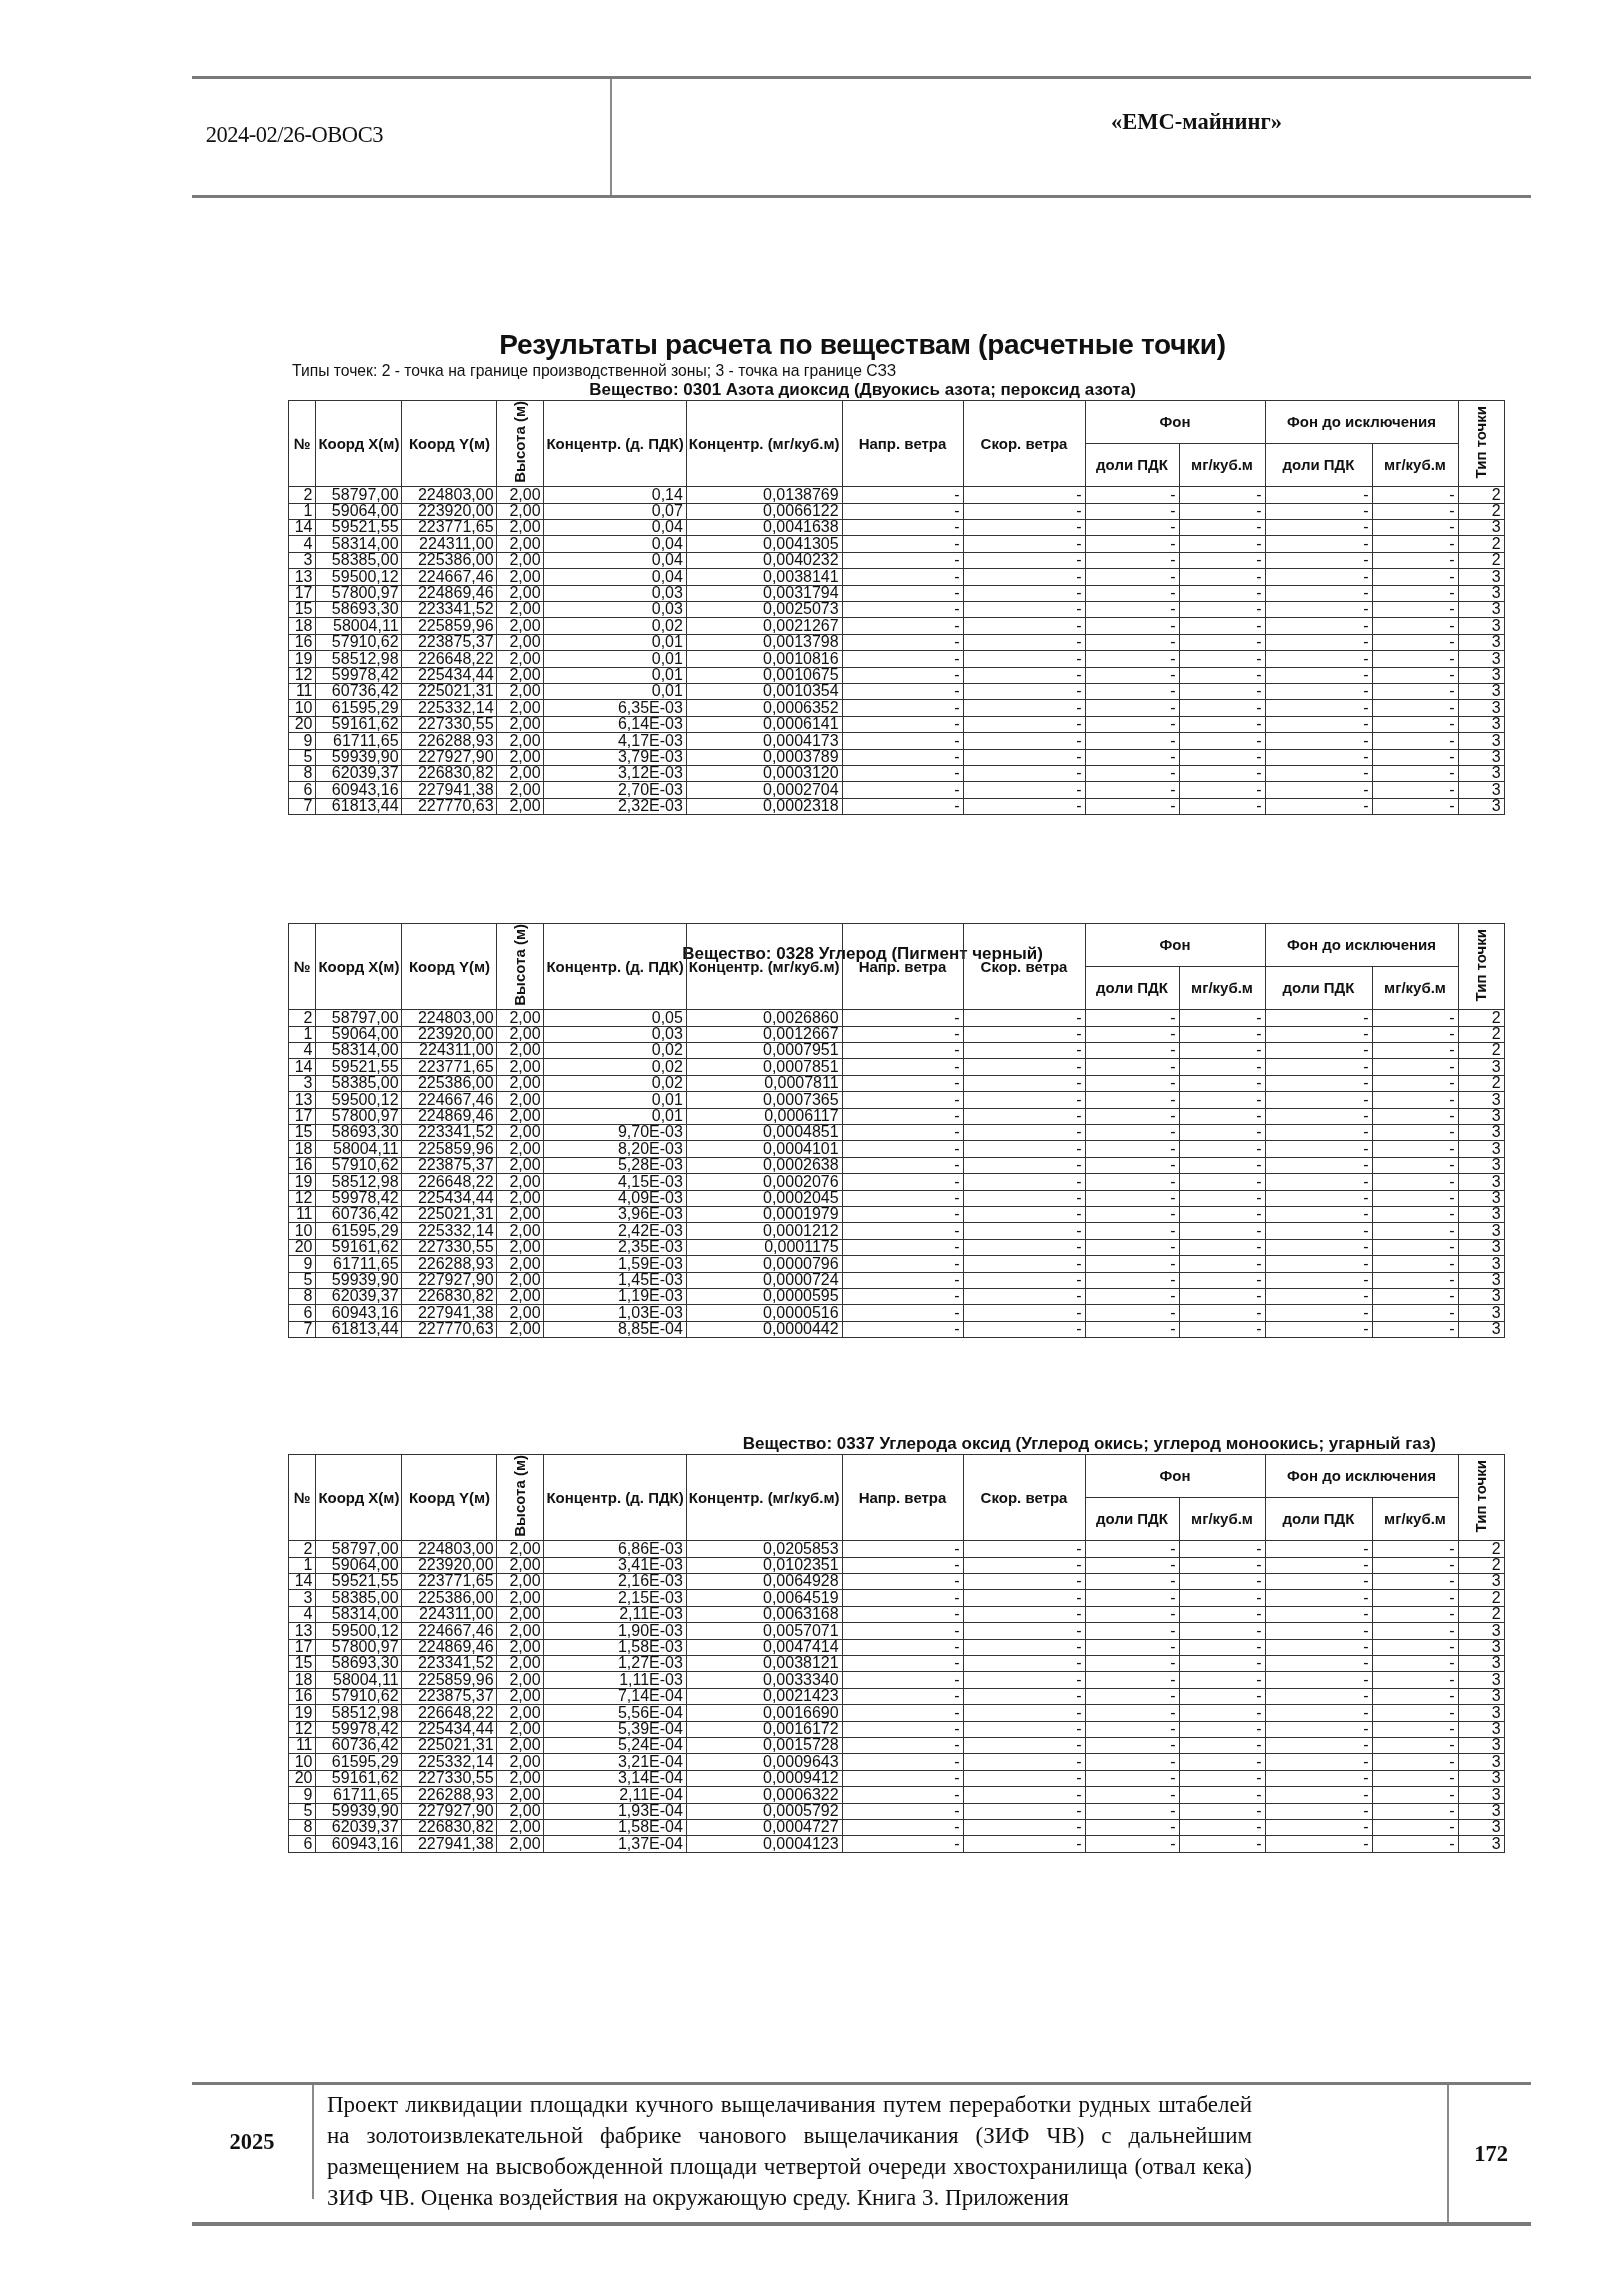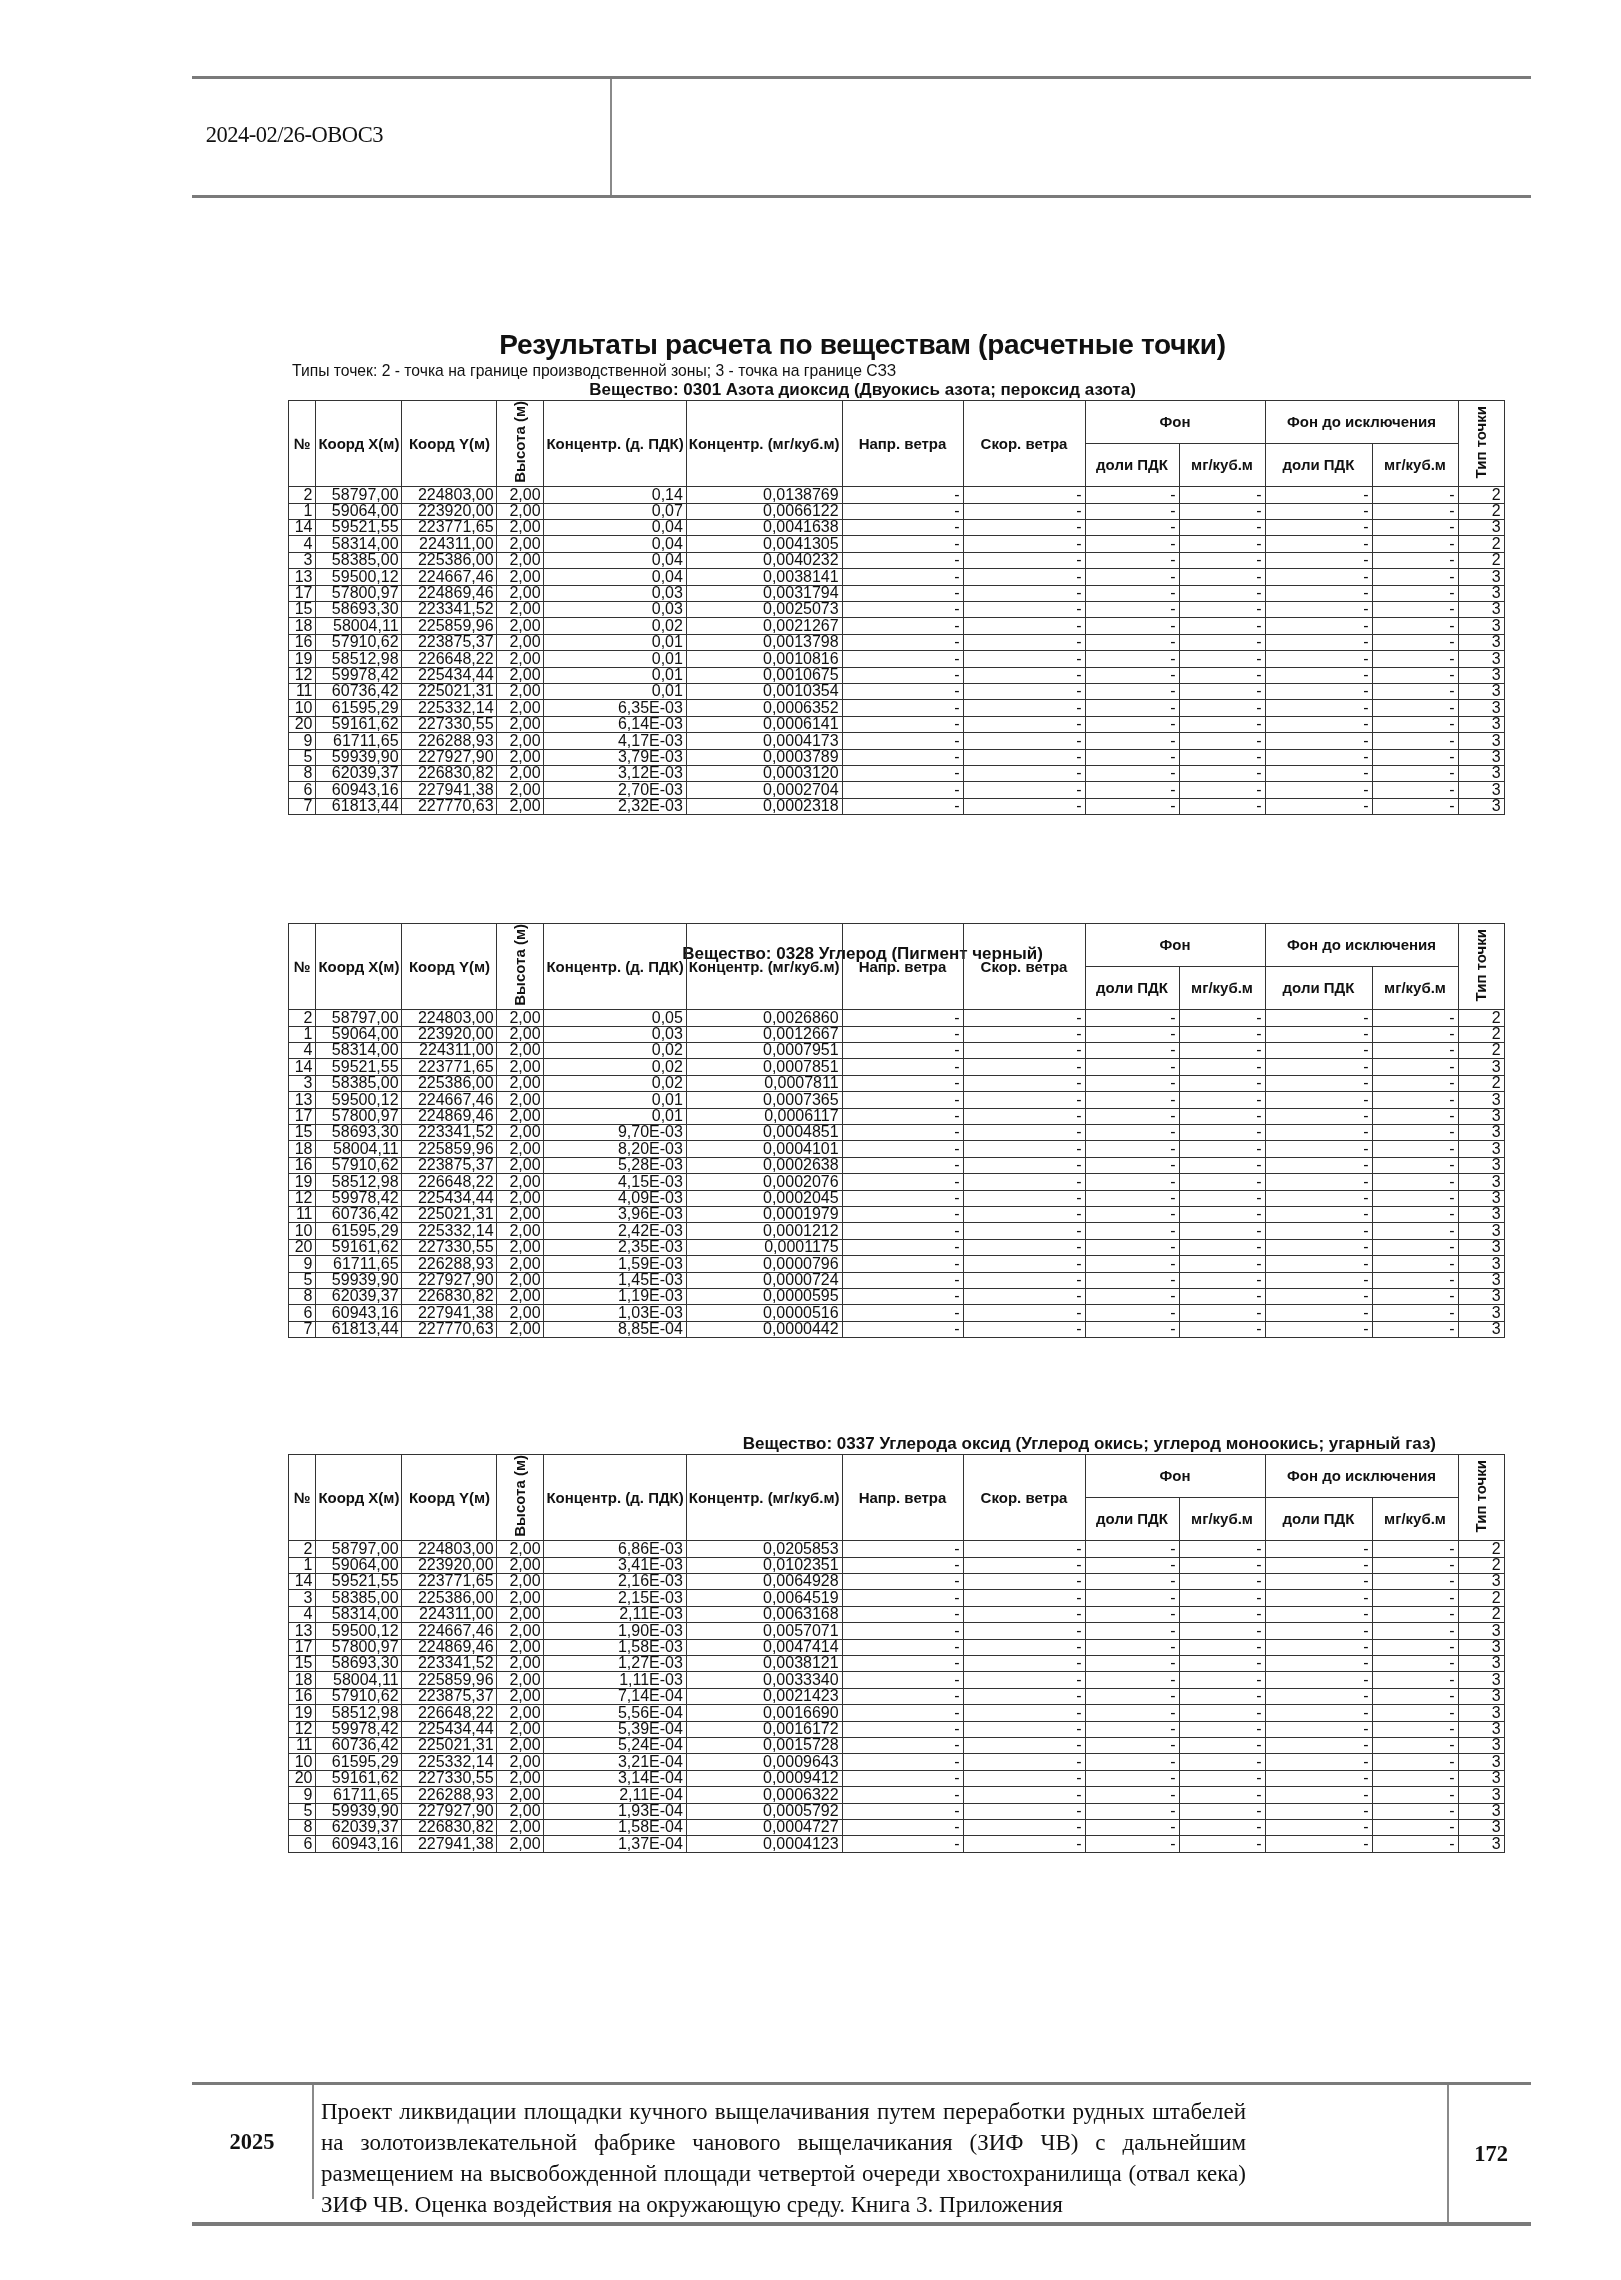--- a/index.html
+++ b/index.html
@@ -12,30 +12,31 @@
   .title { position: absolute; left: 289px; top: 329px; width: 1147px; text-align: center; font-size: 28px; font-weight: bold; letter-spacing: -0.3px; }
   .subtitle { position: absolute; left: 292px; top: 362px; font-size: 15.7px; }
   .substance { position: absolute; left: 289px; width: 1147px; text-align: center; font-size: 17px; font-weight: bold; }
   table.res { position: absolute; left: 288px; border-collapse: collapse; font-size: 16px; table-layout: fixed; }
   table.res td, table.res th { border: 1.5px solid #333; padding: 0 2.9px; height: 15.4px; line-height: 14.7px; white-space: nowrap; overflow: hidden; }
   table.res th { font-weight: bold; font-size: 15px; text-align: center; line-height: 17.6px; padding: 0 2px; }
   table.res td { text-align: right; }
   .vert { writing-mode: vertical-rl; transform: rotate(180deg); display: inline-block; line-height: 14.7px; }
   .footer { position: absolute; left: 192px; top: 2082px; width: 1339px; height: 137px; border-top: 3.9px solid #7a7a7a; border-bottom: 4.9px solid #7a7a7a; font-family: "Liberation Serif", serif; }
   .f-year { position: absolute; left: 0; top: 0; width: 120px; height: 114px; display: flex; align-items: center; justify-content: center; font-weight: bold; font-size: 22.5px; border-right: 2px solid #8a8a8a; }
-  .f-text { position: absolute; left: 129px; top: 3.9px; width: 925px; font-size: 23px; line-height: 31px; text-align: justify; text-align-last: left; margin-top: 7px; }
+  .f-text { position: absolute; left: 135px; top: 3.9px; width: 925px; font-size: 23px; line-height: 31px; text-align: justify; text-align-last: left; }
   .f-page { position: absolute; left: 1255px; top: 0; width: 84px; height: 137px; display: flex; align-items: center; justify-content: center; font-weight: bold; font-size: 22.5px; border-left: 2px solid #8a8a8a; }
 </style>
 </head>
 <body>
 
 <div class="hdr">
   <div class="hdr-code">2024-02/26-ОВОС3</div>
   <div class="hdr-div"></div>
   <div class="org">
+    <div>«ЕМС-майнинг»</div>
   </div>
 </div>
 
 <div class="title">Результаты расчета по веществам (расчетные точки)</div>
 <div class="subtitle">Типы точек: 2 - точка на границе производственной зоны; 3 - точка на границе СЗЗ</div>
 
 <div id="tables">
     <div class="substance" style="top: 380px;">Вещество: 0301 Азота диоксид (Двуокись азота; пероксид азота)</div>
     <table class="res" style="top: 400px;">
       <colgroup>

